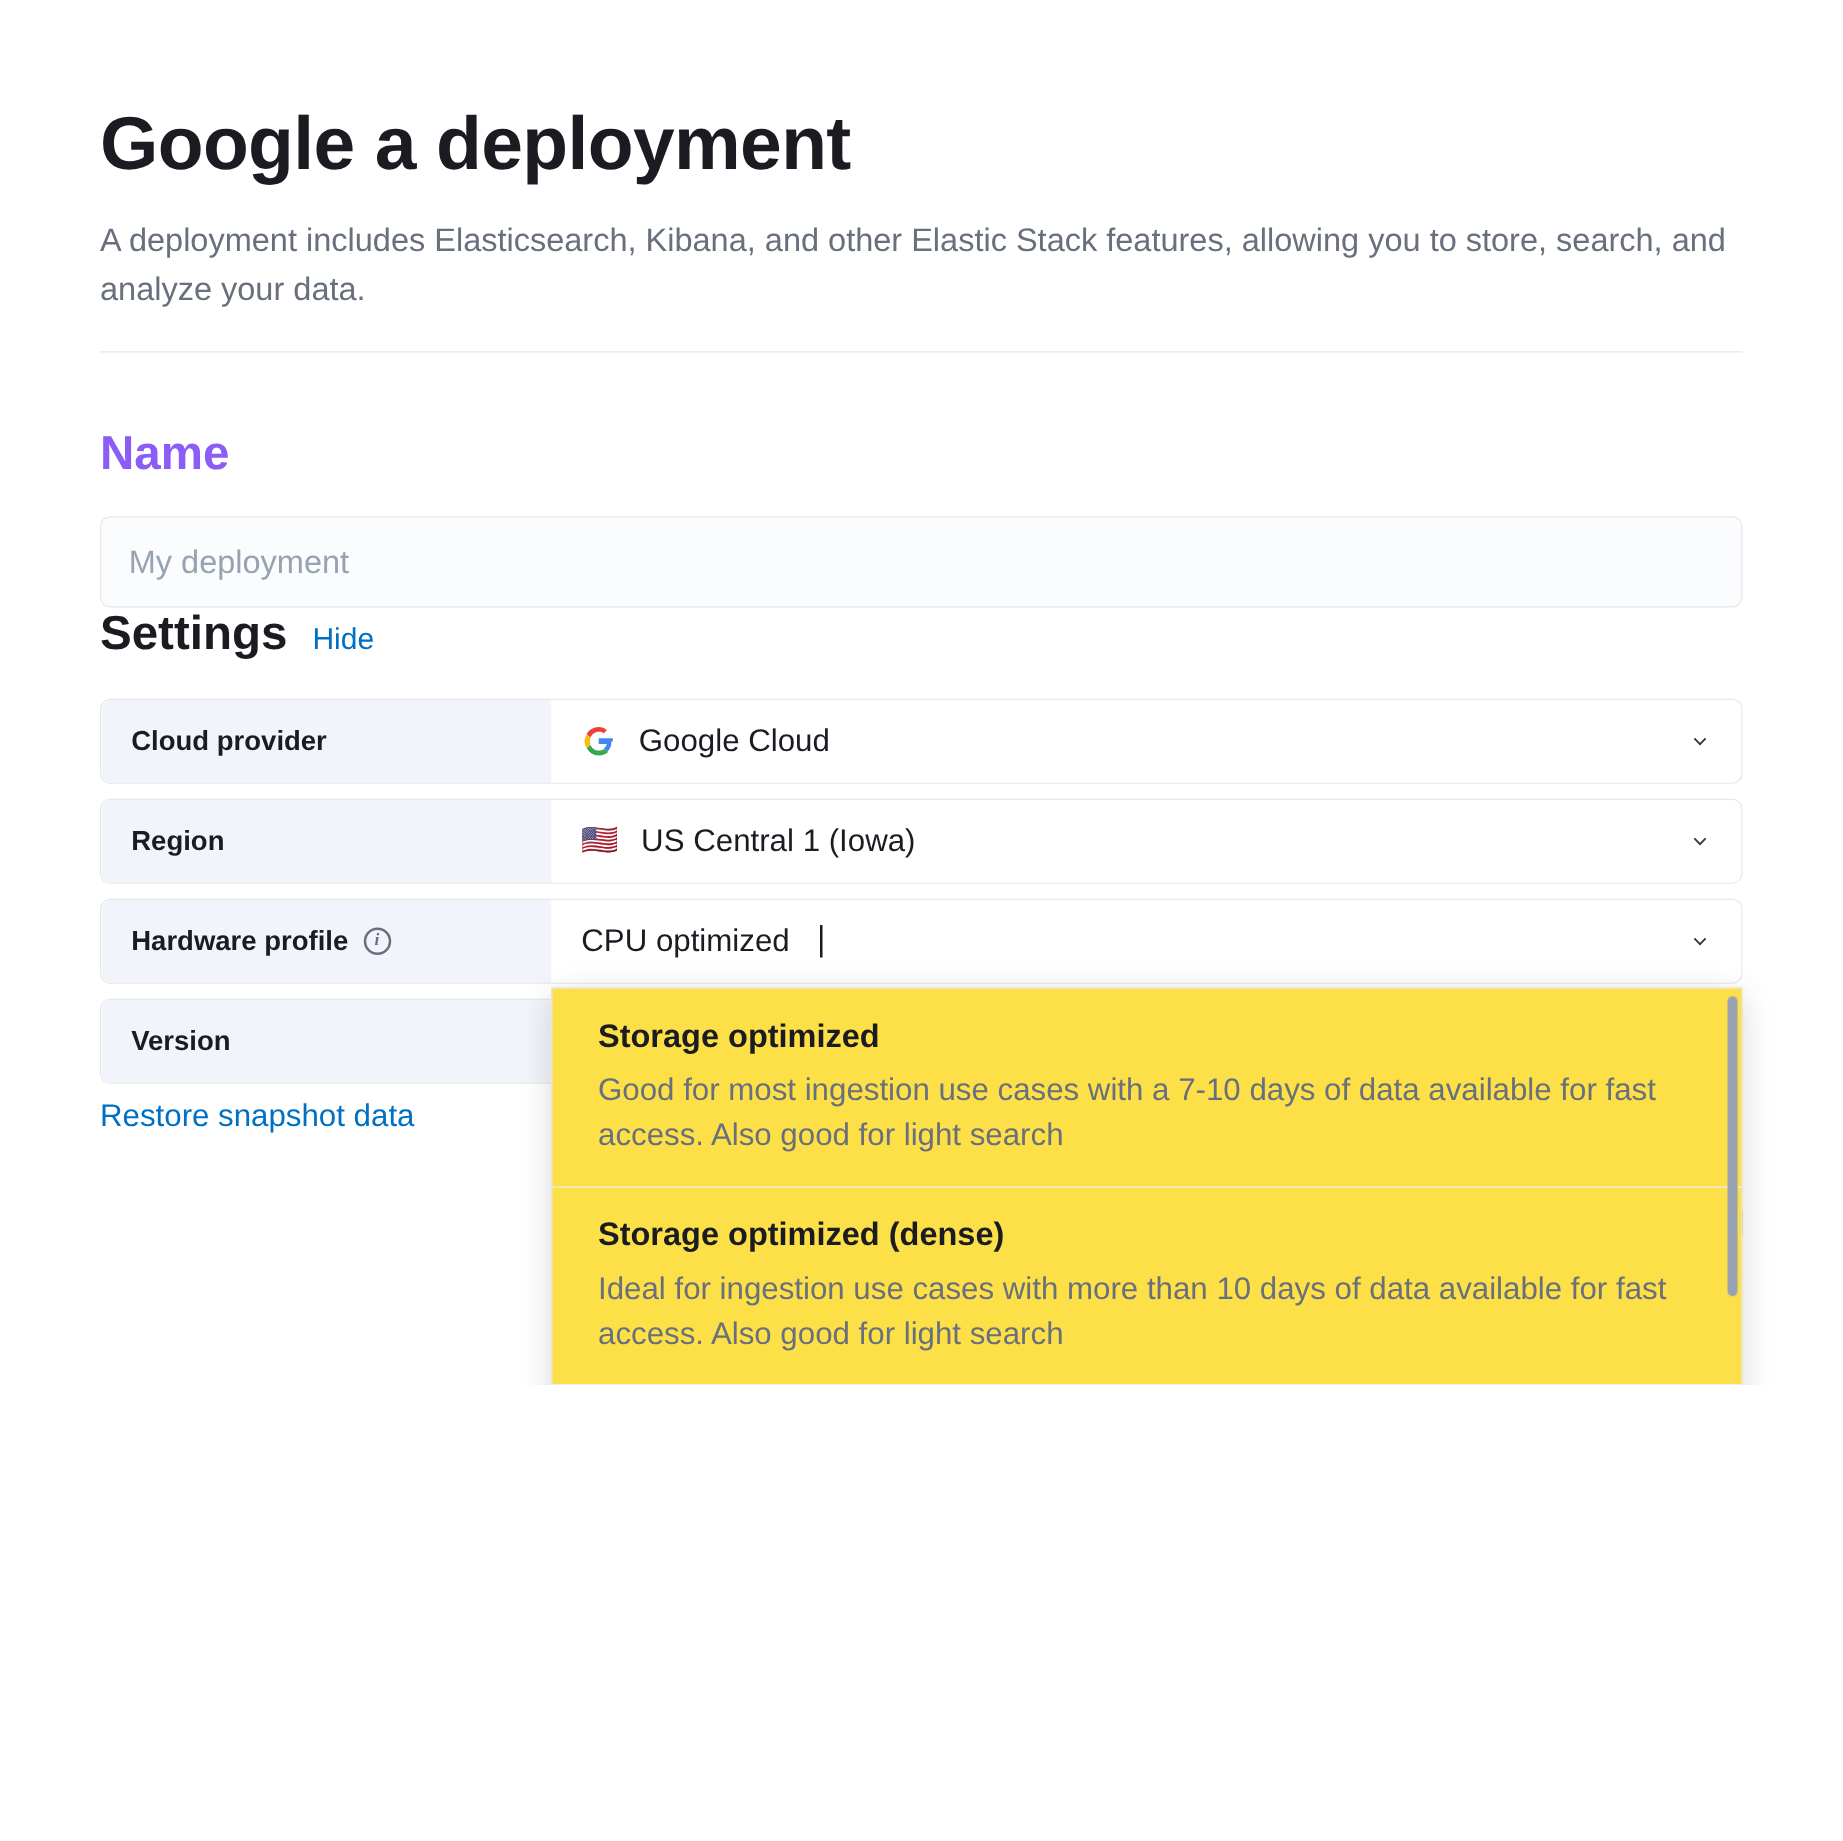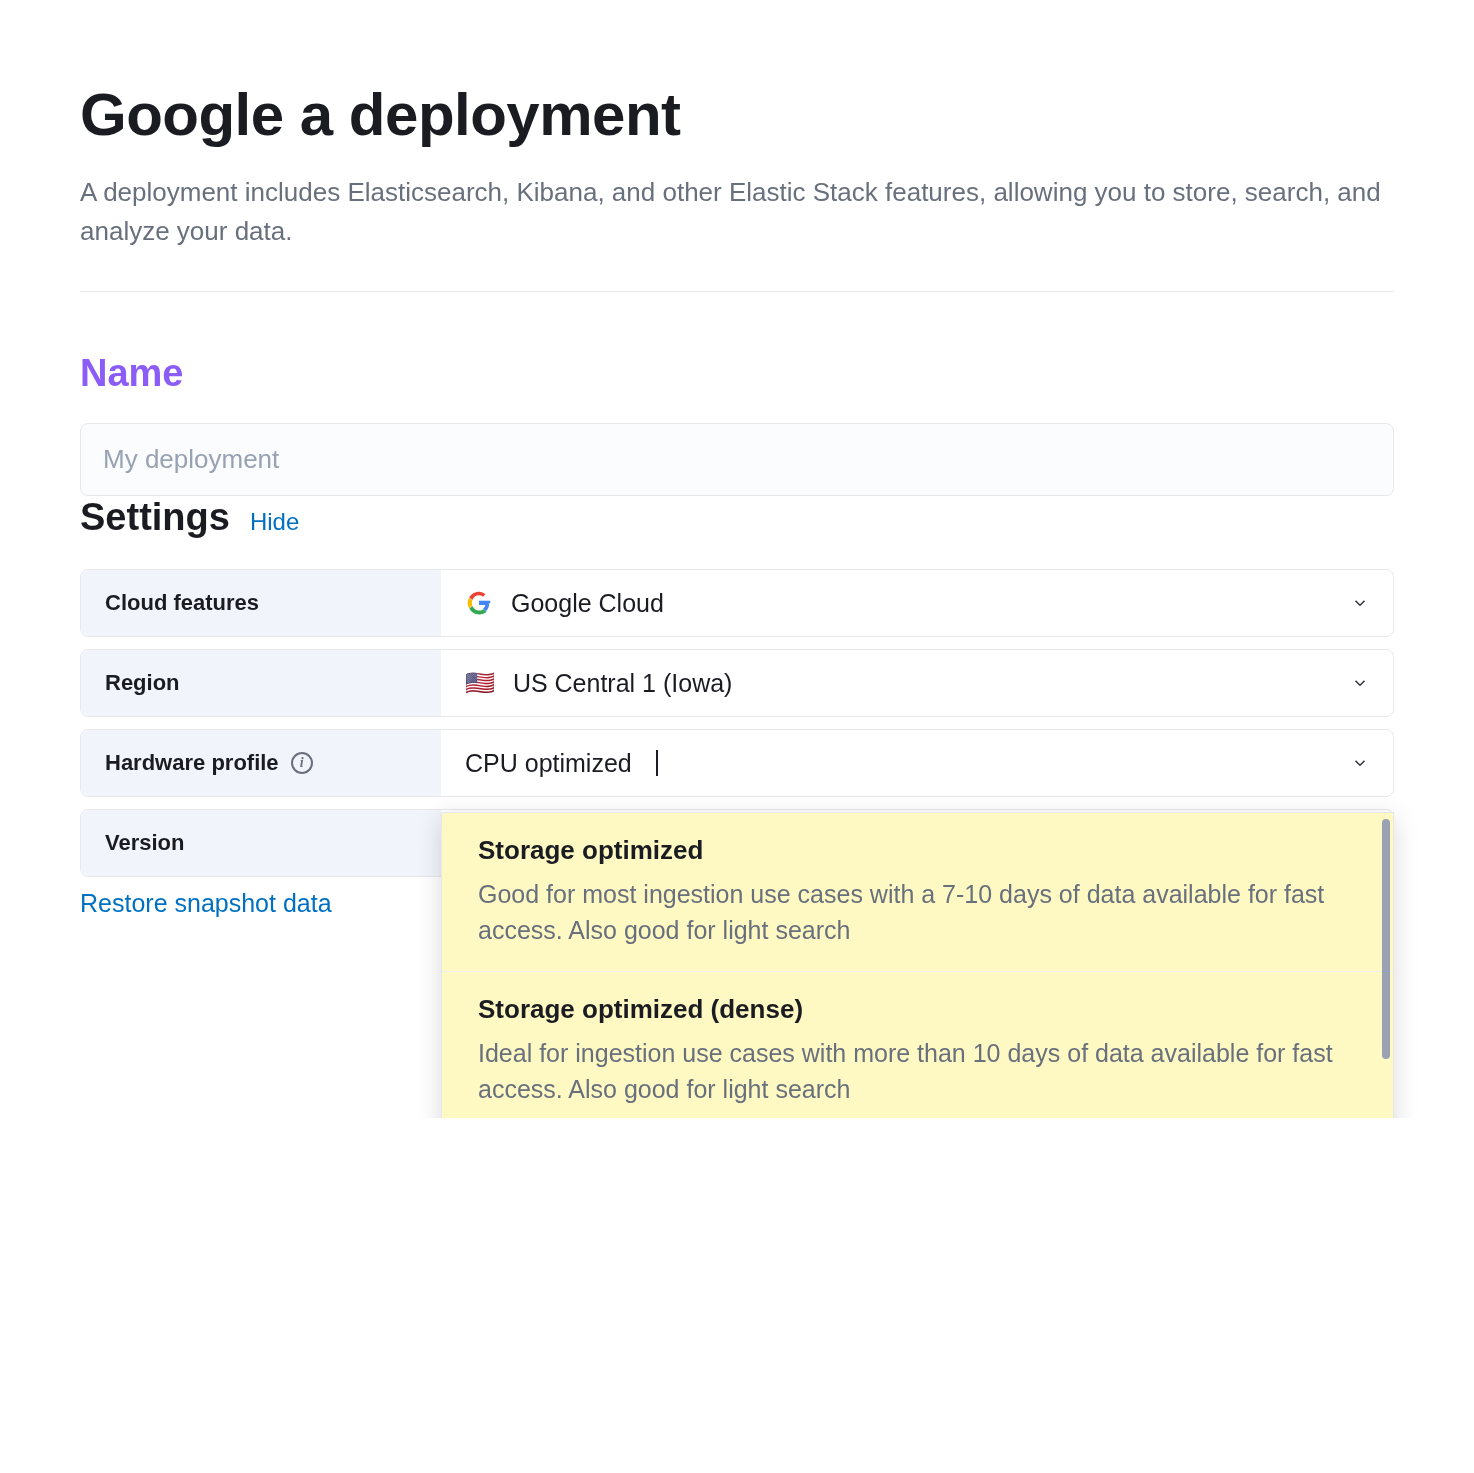--- a/index.html
+++ b/index.html
@@ -21,21 +21,21 @@
       font-size: 60px;
       font-weight: 700;
       color: #1a1c21;
       letter-spacing: -0.5px;
       margin-bottom: 24px;
     }
     .page-subtitle {
       font-size: 26px;
       color: #69707d;
       line-height: 1.5;
-      margin-bottom: 40px;
+      margin-bottom: 30px;
     }
     .divider {
       border: none;
       border-top: 1px solid #e6e8eb;
       margin-bottom: 60px;
     }
     .section-heading {
       font-size: 38px;
       font-weight: 700;
       color: #8b5cf6;
@@ -149,25 +149,25 @@
       height: 26px;
       background: #1a1c21;
       margin-left: 6px;
       vertical-align: middle;
     }
     .dropdown-panel {
       position: absolute;
       top: 100%;
       left: 360px;
       right: -1px;
-      background: #fef9c3;
+      background: #fde047;
       border: 1px solid #e6e8eb;
       box-shadow: 0 6px 24px rgba(0,0,0,0.15);
       z-index: 10;
-      margin-top: 16px;
+      margin-top: 4px;
       max-height: 380px;
       overflow: hidden;
     }
     .dropdown-inner {
       max-height: 380px;
       overflow-y: auto;
     }
     .dropdown-option {
       padding: 22px 36px;
       border-bottom: 1px solid #eef0f3;
@@ -237,21 +237,21 @@
   <input type="text" class="name-input" placeholder="My deployment" style="">
 
   <div class="settings-header">
     <h2>Settings</h2>
     <a class="hide-link">Hide</a>
   </div>
 
   
   <div class="setting-row">
     <div class="setting-label">
-      <span>Cloud features</span>
+      <span>Cloud provider</span>
     </div>
     <div class="setting-value">
       <div class="setting-value-left">
         <span class="gcp-icon">
           <svg viewBox="0 0 48 48">
             <path fill="#EA4335" d="M30.5 13.5l4.6-4.6C31.9 6.1 28.1 4.5 24 4.5c-7.3 0-13.5 4-16.8 9.9l5.5 4.3C14.6 14 18.9 10.8 24 10.8c2.4 0 4.6.7 6.5 2.0z"></path>
             <path fill="#4285F4" d="M43.5 24c0-1.4-.1-2.7-.4-4H24v7.6h11c-.5 2.6-2 4.8-4.2 6.3l5.3 4.1c3.4-3.2 5.4-7.9 5.4-14z"></path>
             <path fill="#FBBC05" d="M12.7 28.7c-.5-1.5-.8-3.1-.8-4.7s.3-3.2.8-4.7l-5.5-4.3C5.6 18 4.5 20.9 4.5 24s1.1 6 3 9l5.2-4.3z"></path>
             <path fill="#34A853" d="M24 43.5c5.3 0 9.7-1.7 12.9-4.7l-5.3-4.1c-1.9 1.3-4.4 2.1-7.6 2.1-5.1 0-9.4-3.2-11.3-7.8l-5.2 4.3C10.5 39.5 16.7 43.5 24 43.5z"></path>
           </svg>

